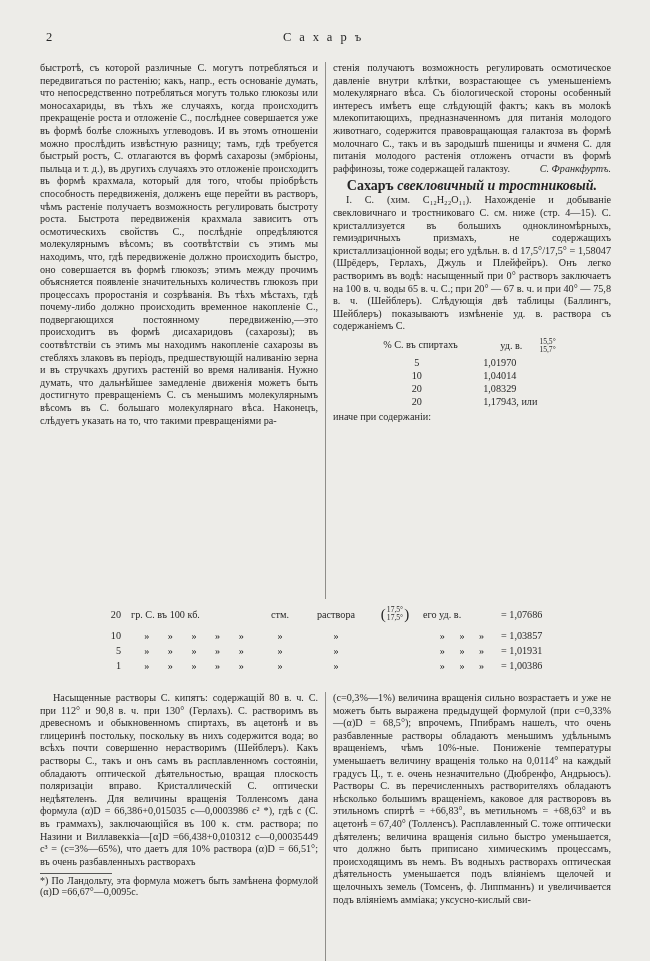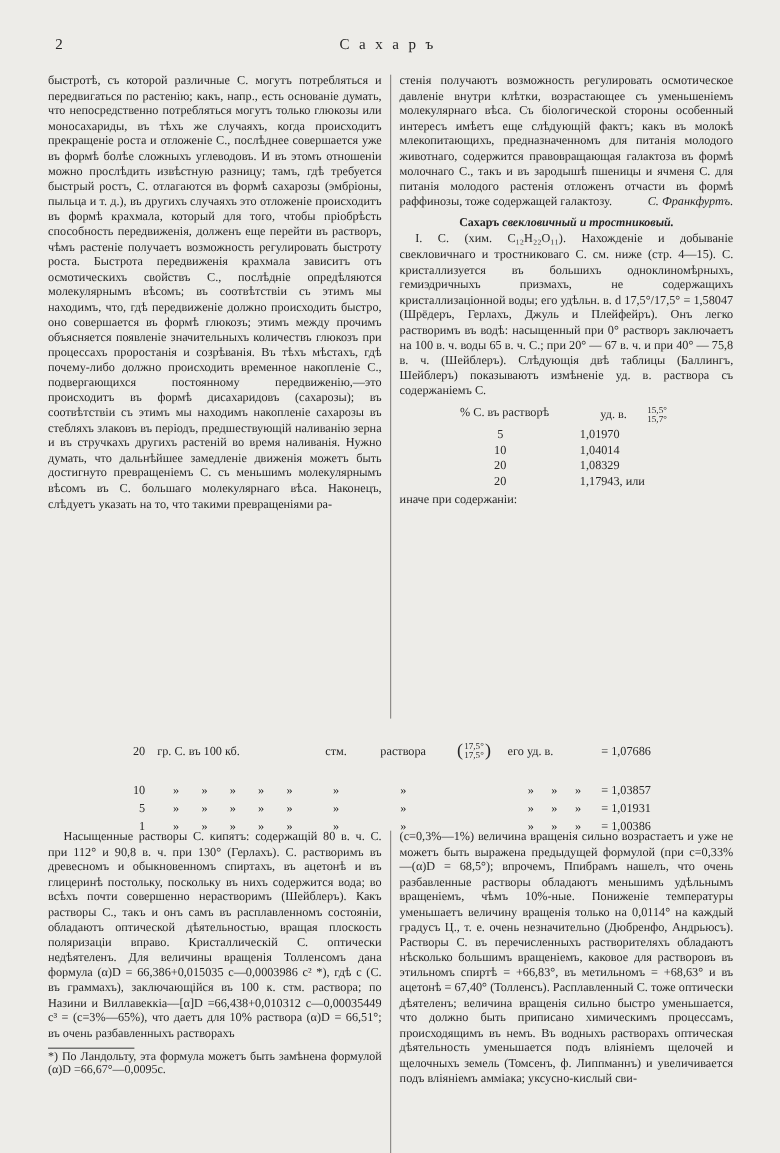--- a/index.html
+++ b/index.html
@@ -22,21 +22,21 @@
   .para{margin:0;font-size:10.2px;line-height:12.6px;text-align:justify;}
   .indent{text-indent:13px;}
 
   
   .top-section{position:absolute;top:62px;left:40px;width:572px;height:537px;
     display:flex;overflow:hidden;}
   .col{width:278px;}
   .vrule{width:1px;background:#8f8d89;margin:0 7px;}
 
   .signature{font-style:italic;text-align:right;font-size:10.2px;line-height:12.6px;margin-top:-12.6px;}
-  .heading{text-align:center;font-size:10px;line-height:13px;margin:4px 0 2px 0;font-weight:bold;}
+  .heading{text-align:center;font-size:14px;line-height:13px;margin:4px 0 2px 0;font-weight:bold;}
   .hsub{font-style:italic;}
   .index{margin:1px 0 3px 0;font-size:8.6px;line-height:10.4px;text-align:justify;}
 
   
   .ct{width:215px;margin:5px auto 3px auto;font-size:10.2px;line-height:13px;}
   .ct-head{display:flex;margin-bottom:2px;}
   .ct-h1{width:112px;text-align:center;}
   .ct-h2{width:103px;text-align:center;display:flex;justify-content:center;align-items:center;gap:17px;}
   .frac{display:inline-flex;flex-direction:column;font-size:7.6px;line-height:8px;text-align:center;}
   .ct-row{display:flex;}
@@ -48,21 +48,21 @@
   .dt-row{display:grid;grid-template-columns:30px 132px 46px 66px 52px 80px 69px;line-height:15px;align-items:center;}
   .dt-num{text-align:right;padding-right:4px;}
   .dt-a{padding-left:6px;}
   .dt-b,.dt-c{text-align:center;}
   .dt-d{padding-left:2px;}
   .dt-val{text-align:left;}
   .dt-row.guil .dt-a{word-spacing:16px;text-align:center;}
   .dt-row.guil .dt-d{word-spacing:12px;text-align:center;}
   .dt-fraccell{display:flex;justify-content:center;align-items:center;}
   .dt-paren{font-size:15px;line-height:14px;}
-  .dt-frac{display:inline-flex;flex-direction:column;font-size:7.6px;line-height:8px;text-align:center;margin:18px 1px;align-items:center;}
+  .dt-frac{display:inline-flex;flex-direction:column;font-size:7.6px;line-height:8px;text-align:center;margin:6px 1px;align-items:center;}
 
   
   .bottom-section{position:absolute;top:692px;left:40px;width:572px;height:278px;
     display:flex;overflow:hidden;}
   .fn-rule{width:72px;border-top:1px solid #555;margin:5px 0 2px 0;height:0;}
   .footnote{margin:0;font-size:10px;line-height:10.4px;text-align:justify;}
 </style>
 </head>
 <body>
 
@@ -82,21 +82,21 @@
       <p class="para">стенія получаютъ возможность регулировать осмотическое давленіе внутри клѣтки, возрастающее съ уменьшеніемъ молекулярнаго вѣса. Съ біологической стороны особенный интересъ имѣетъ еще слѣдующій фактъ; какъ въ молокѣ млекопитающихъ, предназначенномъ для питанія молодого животнаго, содержится правовращающая галактоза въ формѣ молочнаго С., такъ и въ зародышѣ пшеницы и ячменя С. для питанія молодого растенія отложенъ отчасти въ формѣ раффинозы, тоже содержащей галактозу.</p>
       <div class="signature">С. Франкфуртъ.</div>
       <div class="heading">
         <span>Сахаръ</span>
         <span class="hsub">свекловичный и тростниковый.</span>
       </div>
       <p class="para indent">I. С. (хим. C₁₂H₂₂O₁₁). Нахожденіе и добываніе свекловичнаго и тростниковаго С. см. ниже (стр. 4—15). С. кристаллизуется въ большихъ одноклиномѣрныхъ, гемиэдричныхъ призмахъ, не содержащихъ кристаллизаціонной воды; его удѣльн. в. d 17,5°/17,5° = 1,58047 (Шрёдеръ, Герлахъ, Джуль и Плейфейръ). Онъ легко растворимъ въ водѣ: насыщенный при 0° растворъ заключаетъ на 100 в. ч. воды 65 в. ч. С.; при 20° — 67 в. ч. и при 40° — 75,8 в. ч. (Шейблеръ). Слѣдующія двѣ таблицы (Баллингъ, Шейблеръ) показываютъ измѣненіе уд. в. раствора съ содержаніемъ С.</p>
 
       <div class="ct">
         <div class="ct-head">
-          <div class="ct-h1">% С. въ растворѣ</div>
+          <div class="ct-h1">% С. въ спиртахъ</div>
           <div class="ct-h2">
             <span>уд. в.</span>
             <span class="frac">
               <span>15,5°</span>
               <span>15,7°</span>
             </span>
           </div>
         </div>
         <div class="ct-row">
           <div class="ct-c1">5</div>

